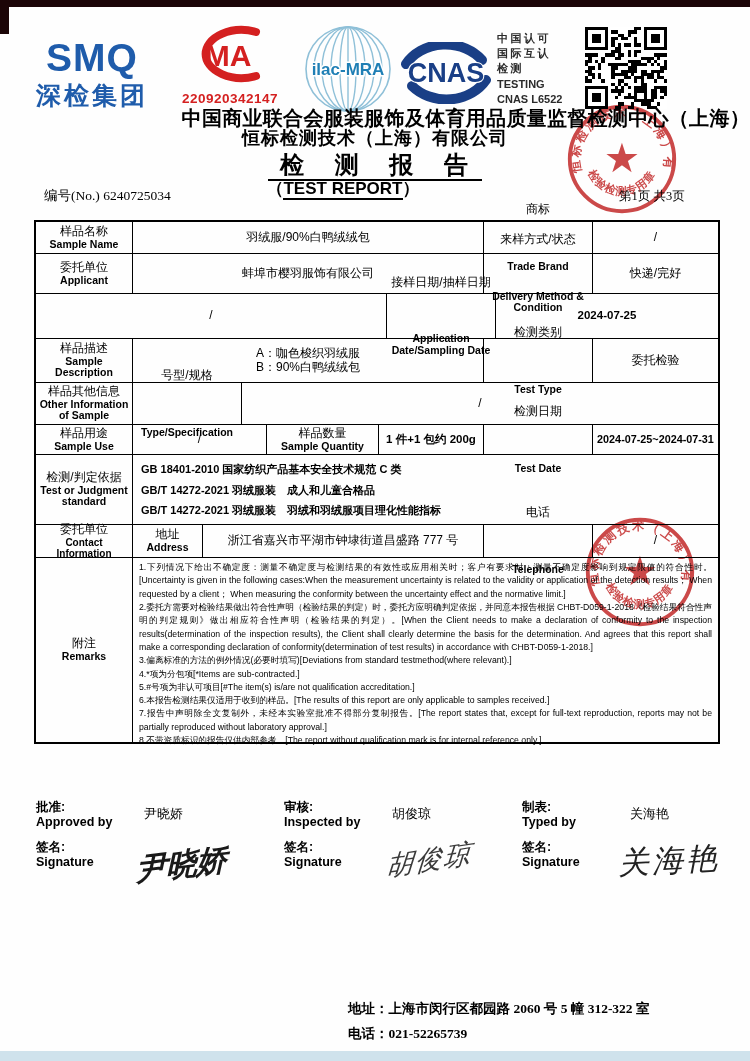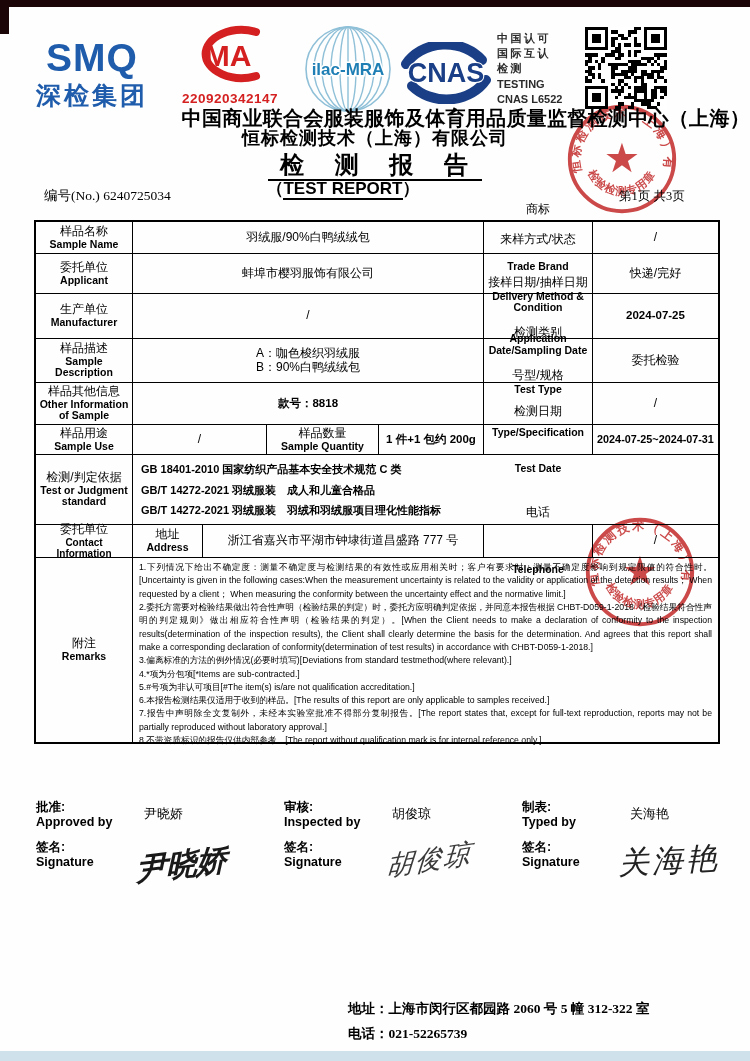--- a/index.html
+++ b/index.html
@@ -420,24 +420,20 @@
       <div class="c w-l2">
         <div class="lcn">来样方式/状态</div>
         <div class="len">Delivery Method &amp; Condition</div>
       </div>
       <div class="c w-v2">
         <div class="val">快递/完好</div>
       </div>
     </div>
 
     <div class="row" style="height:45px;">
-      <div class="c w-l">
-        <div class="lcn">生产单位</div>
-        <div class="len">Manufacturer</div>
-      </div>
       <div class="c w-main">
         <div class="val">/</div>
       </div>
       <div class="c w-l2">
         <div class="lcn">接样日期/抽样日期</div>
         <div class="len">Application Date/Sampling Date</div>
       </div>
       <div class="c w-v2">
         <div class="valb">2024-07-25</div>
       </div>
@@ -460,23 +456,20 @@
       </div>
       <div class="c w-v2">
         <div class="val">委托检验</div>
       </div>
     </div>
 
     <div class="row" style="height:42px;">
       <div class="c w-l">
         <div class="lcn">样品其他信息</div>
         <div class="len">Other Information of Sample</div>
-      </div>
-      <div class="c w-main">
-        <div class="valb">款号：8818</div>
       </div>
       <div class="c w-l2">
         <div class="lcn">号型/规格</div>
         <div class="len">Type/Specification</div>
       </div>
       <div class="c w-v2">
         <div class="val">/</div>
       </div>
     </div>
 

